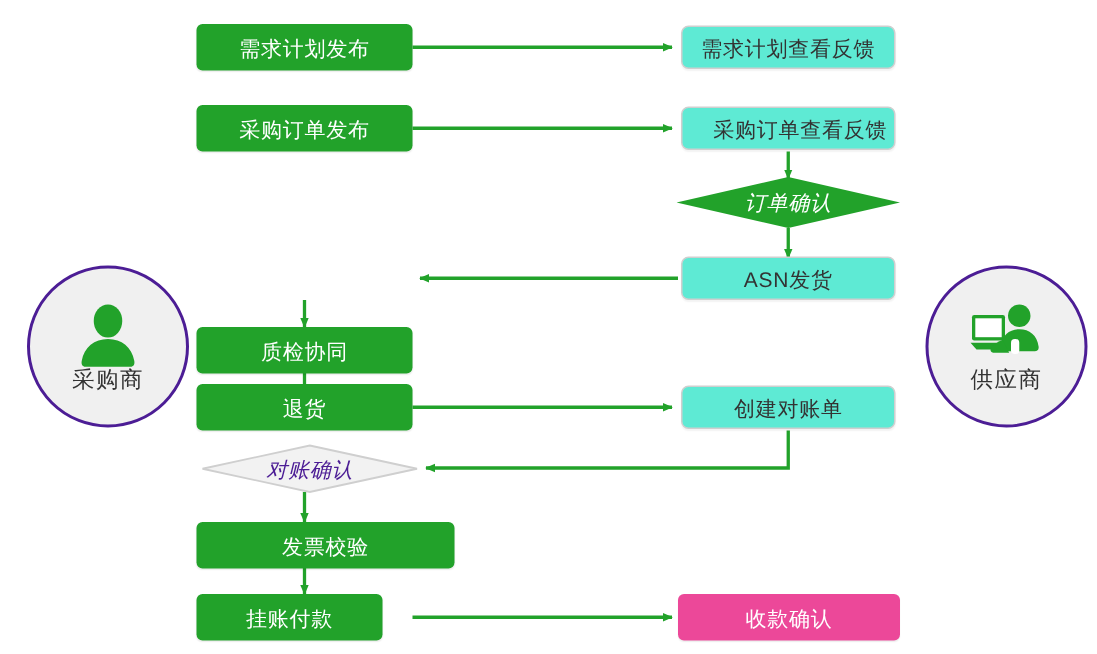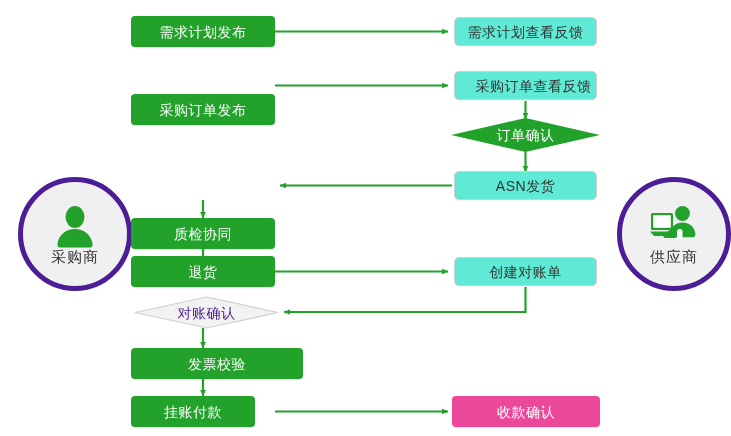--- a/index.html
+++ b/index.html
@@ -63,31 +63,32 @@
     position: absolute;
     left: 0;
     top: 0;
   }
   .diamond-label {
     position: relative;
     font-size: 14px;
     letter-spacing: 0.5px;
     white-space: nowrap;
     line-height: 1;
+    font-style: italic;
   }
   .diamond-green .diamond-label { color: #ffffff; }
   .diamond-gray .diamond-label { color: #4c1d95; }
 
   .actor {
     position: absolute;
     width: 104px;
     height: 104px;
     border-radius: 50%;
     background: #f0f0f0;
-    border: 5px solid #4c1d95;
+    border: 2px solid #4c1d95;
     display: flex;
     flex-direction: column;
     align-items: center;
     justify-content: center;
   }
   .actor-icon {
     width: 50px;
     height: 44px;
     display: block;
     margin-bottom: 1px;
@@ -187,21 +188,21 @@
       <path d="M22.5 25.5c-3.2 1.2-6 3.2-7.8 5.6-1 1.4.1 3 1.9 3h10.2z" fill="#22a22a"></path>
       <rect x="28" y="25" width="5.5" height="10" rx="2.5" fill="#ffffff"></rect>
     </svg>
     <div class="actor-label">供应商</div>
   </div>
 
   <div class="node node-green" style="left:131px; top:16px; width:144px; height:31px;">
     <span>需求计划发布</span>
   </div>
 
-  <div class="node node-green" style="left:131px; top:70px; width:144px; height:31px;margin-top:24px;">
+  <div class="node node-green" style="left:131px; top:70px; width:144px; height:31px;">
     <span>采购订单发布</span>
   </div>
 
 
   <div class="node node-green" style="left:131px; top:218px; width:144px; height:31px;">
     <span>质检协同</span>
   </div>
 
   <div class="node node-green" style="left:131px; top:256px; width:144px; height:31px;">
     <span>退货</span>

